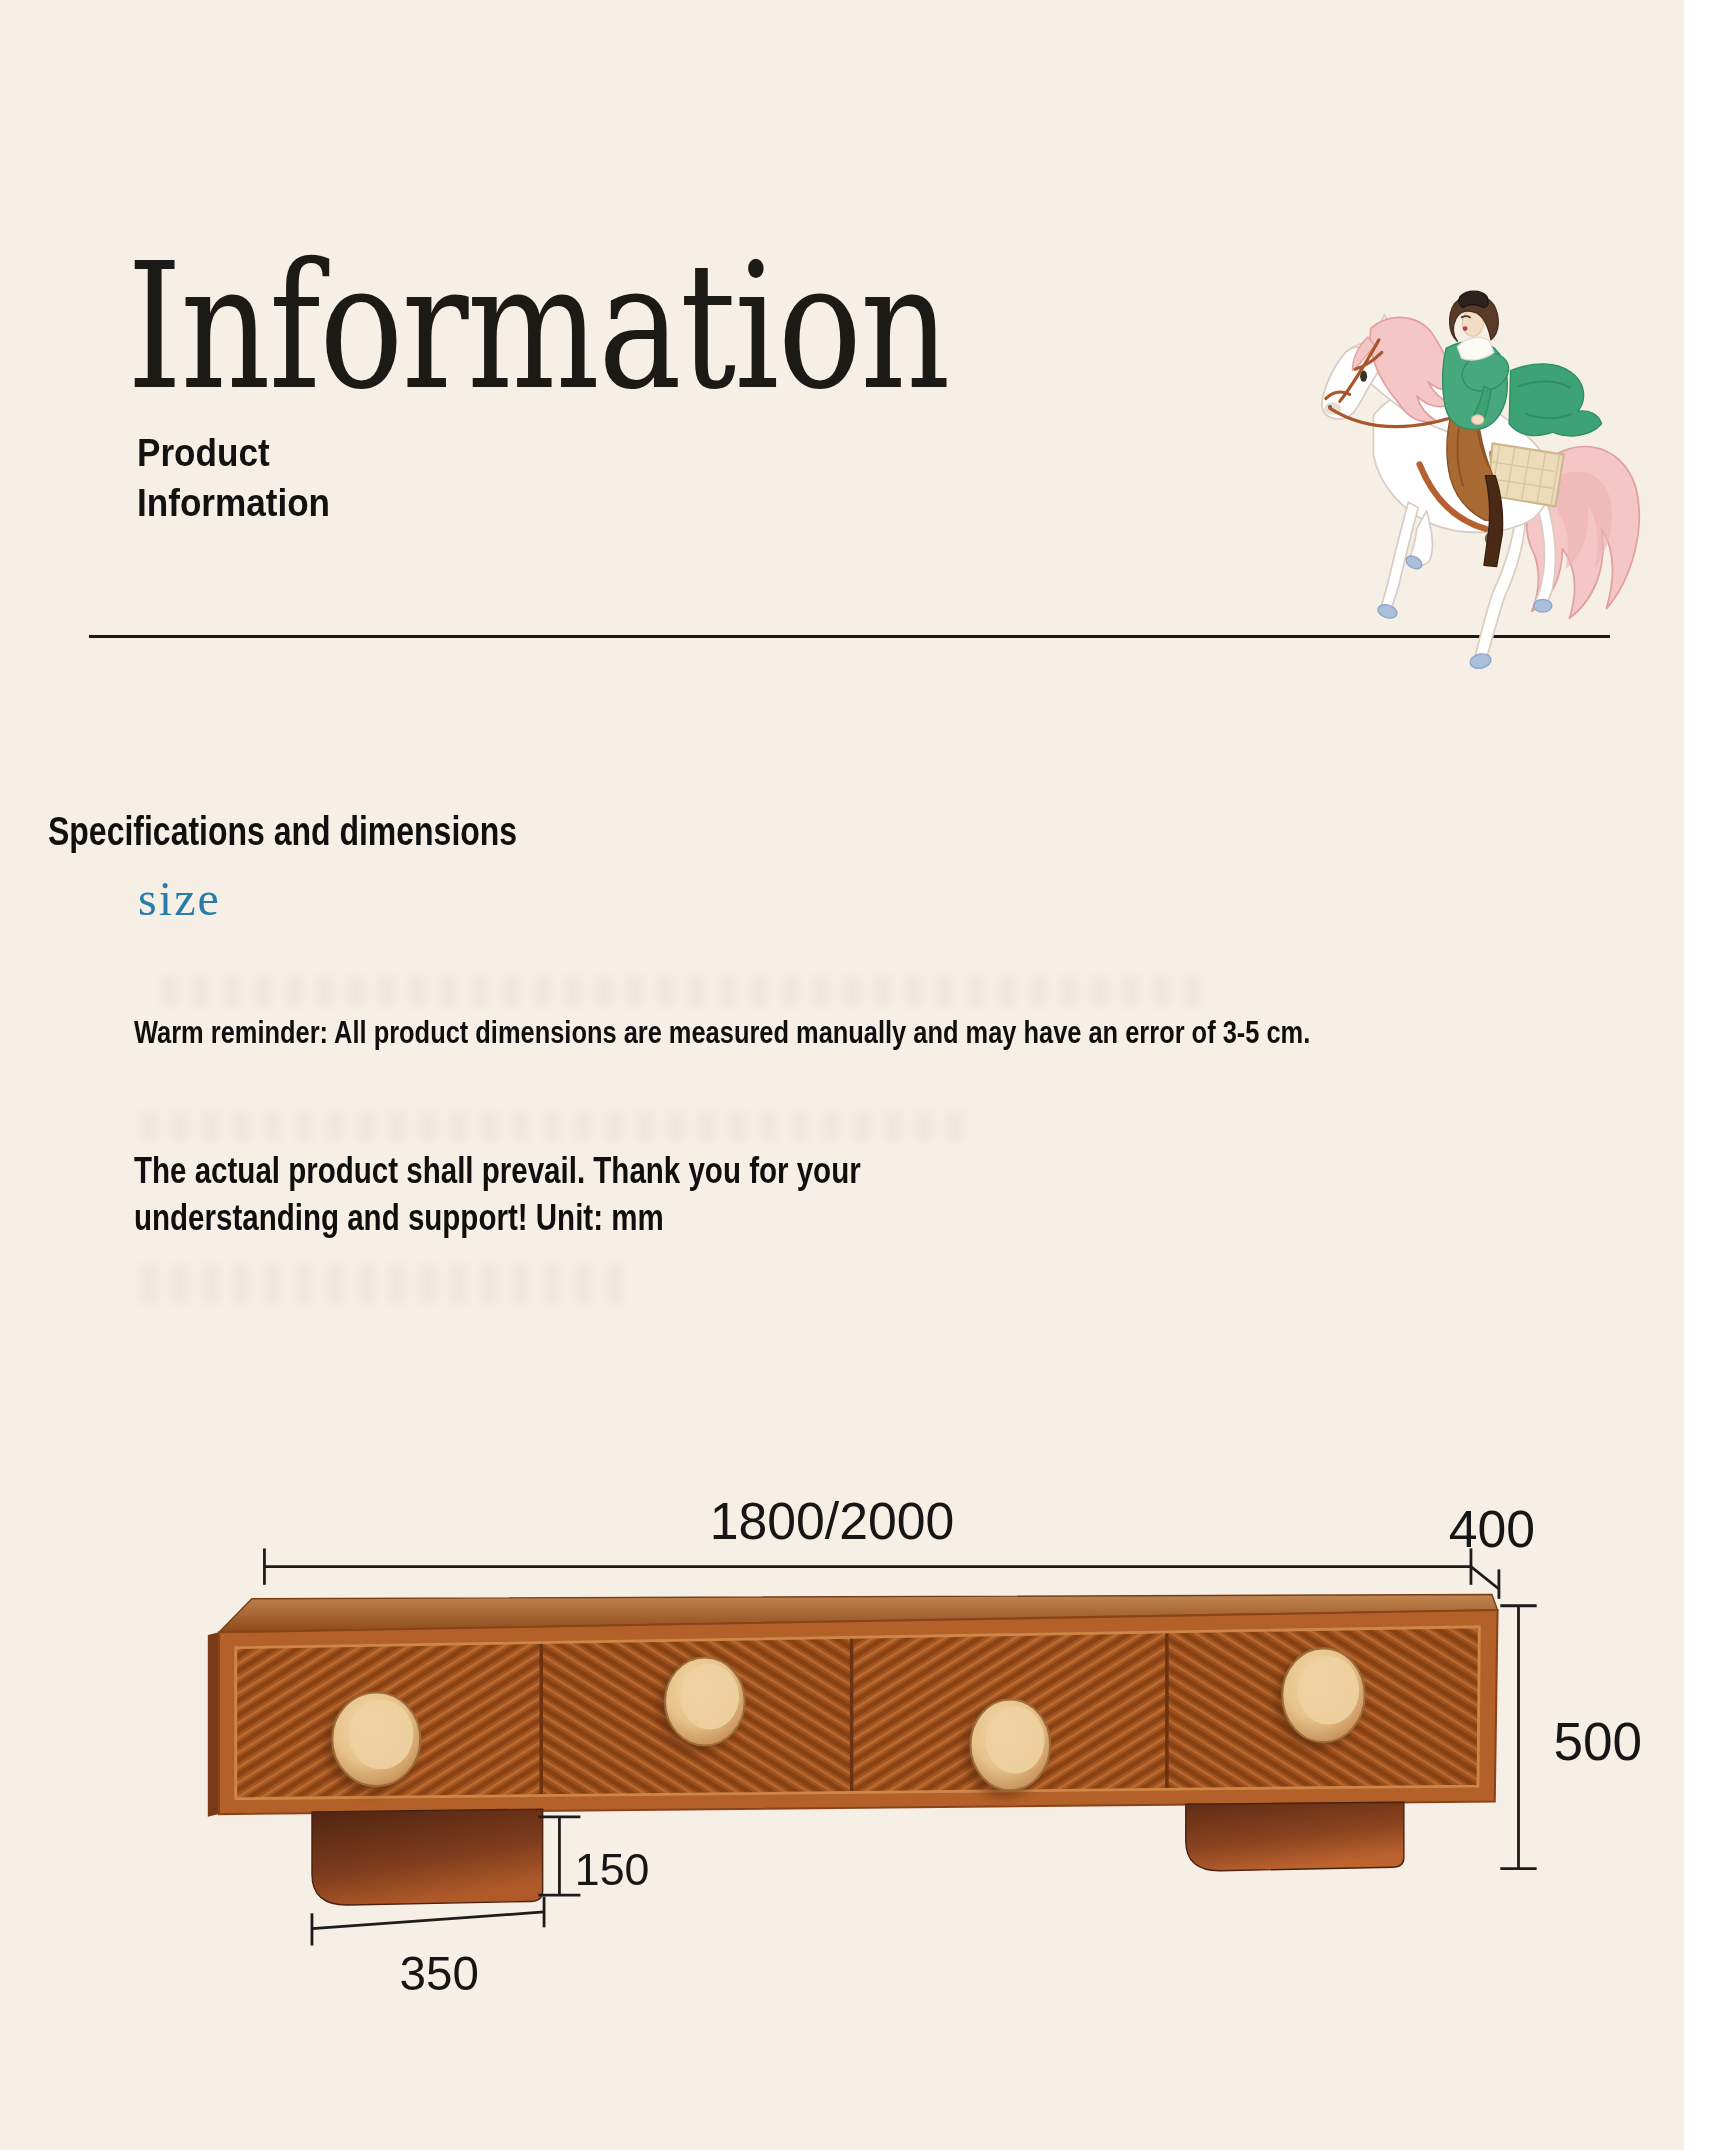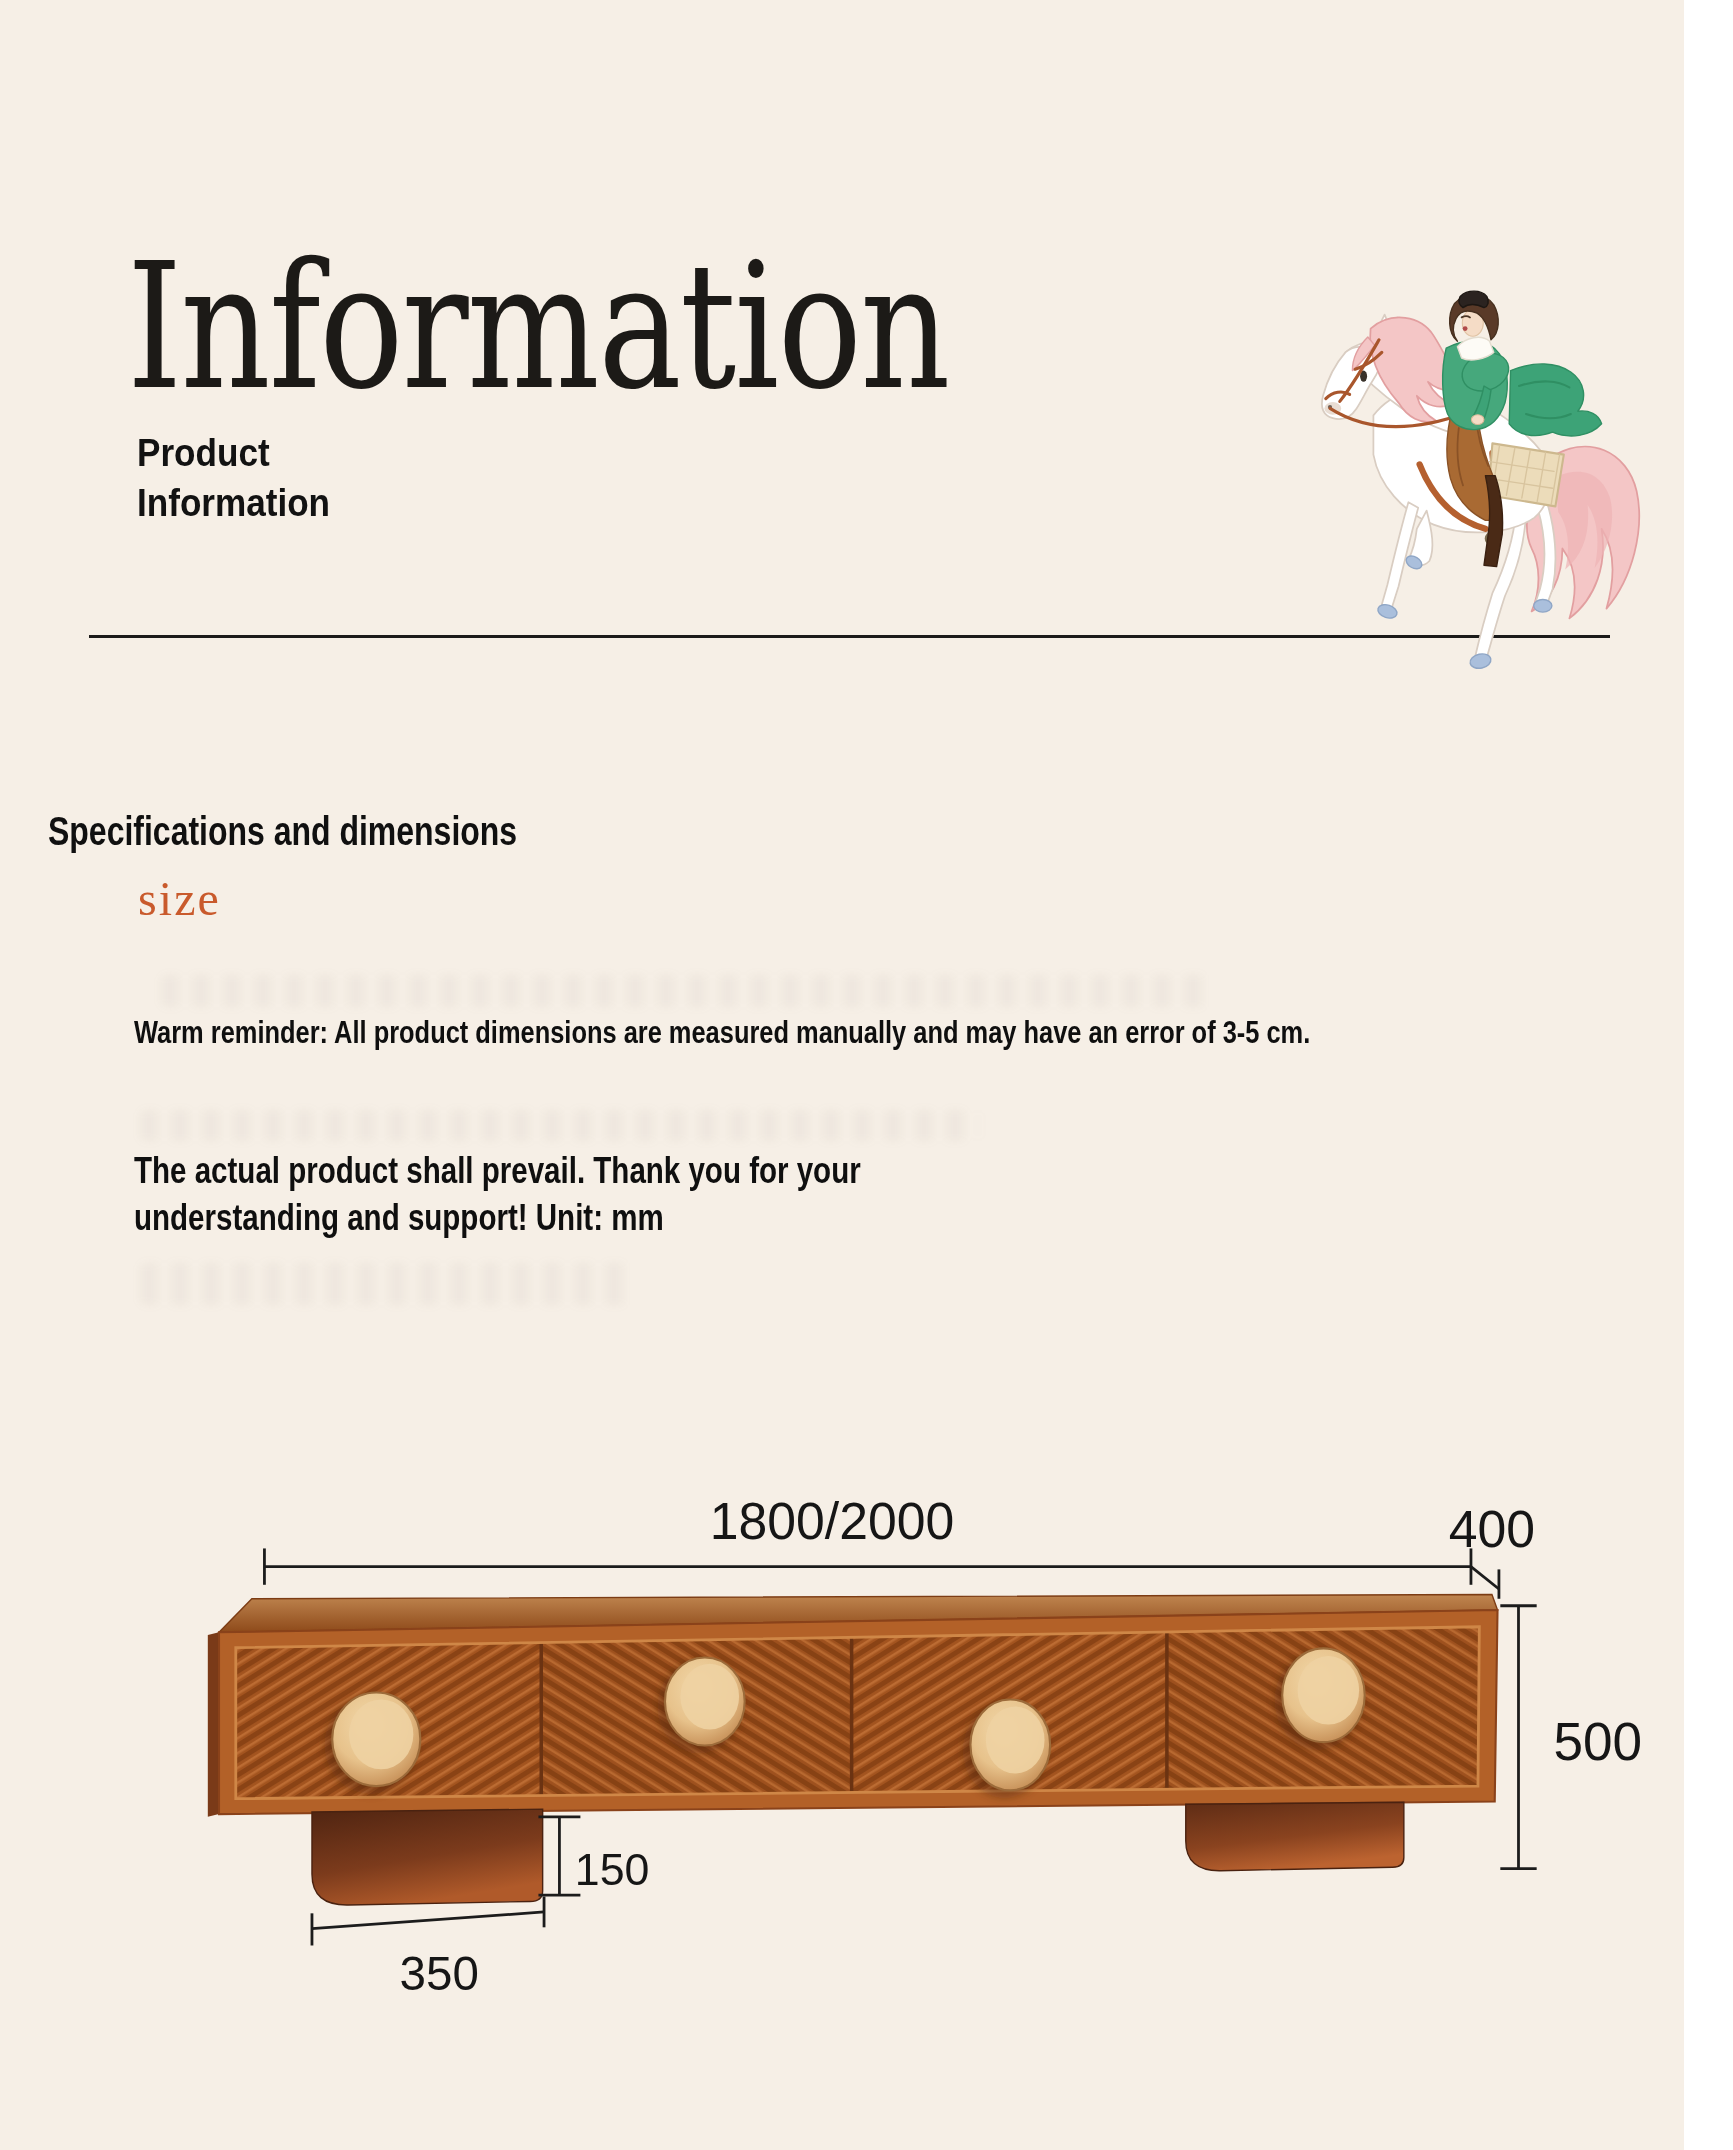--- a/index.html
+++ b/index.html
@@ -35,21 +35,21 @@
   .horse-wrap{left:1309px;top:288px;width:357px;height:420px;}
   .spec-heading{
     left:48px;top:808px;
     font-size:41px;font-weight:bold;
     transform:scaleX(0.78);transform-origin:left top;
     white-space:nowrap;color:#101010;
   }
   .size-label{
     left:138px;top:871px;
     font-family:"Liberation Serif","DejaVu Serif",serif;
-    font-size:48px;color:#c2410c;opacity:0.85;
+    font-size:48px;color:#0369a1;opacity:0.85;
     letter-spacing:2.1px;white-space:nowrap;
   }
   .reminder{
     left:134px;top:1015px;
     font-size:31px;font-weight:bold;
     transform:scaleX(0.82);transform-origin:left top;
     white-space:nowrap;color:#0f0f0f;
   }
   .note{
     left:134px;top:1148px;

